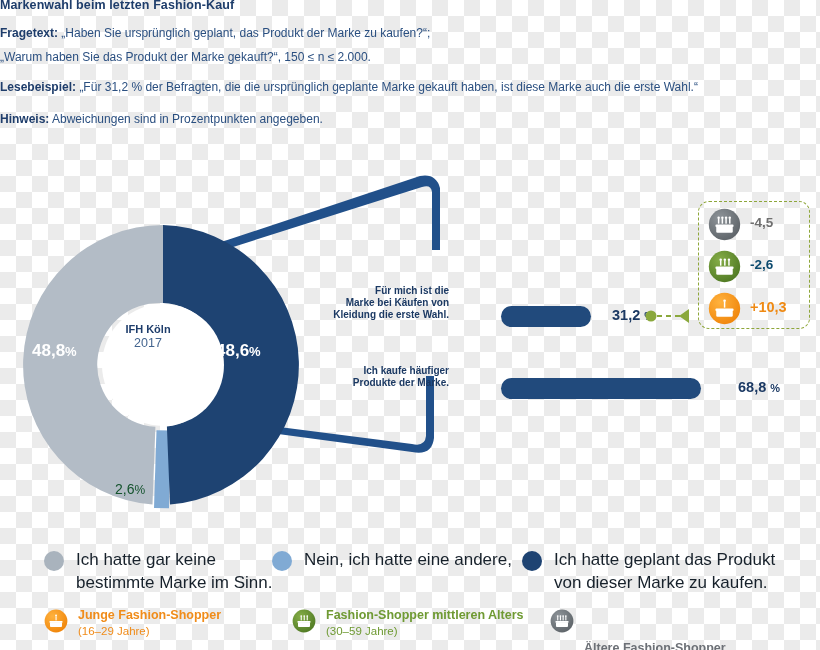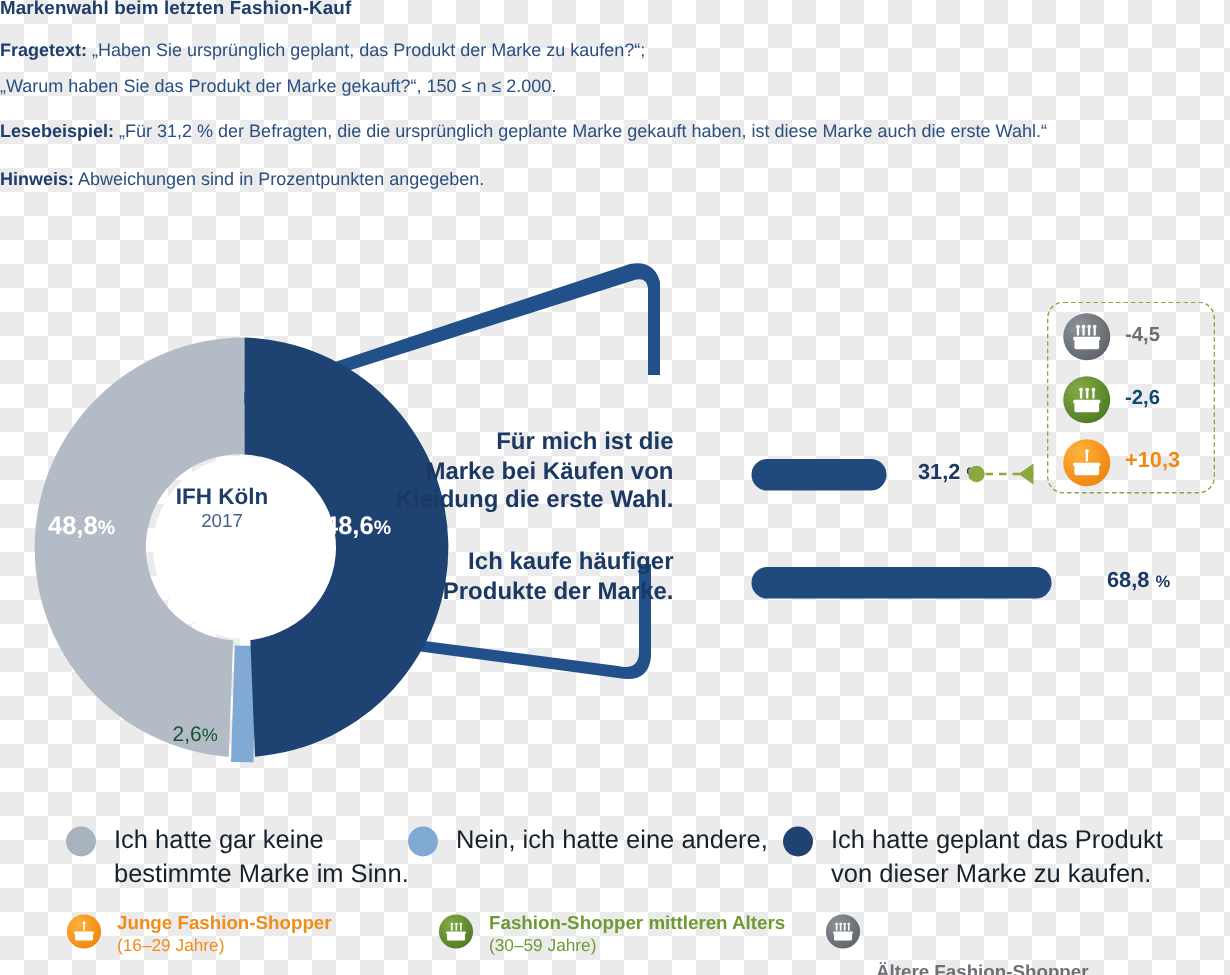--- a/index.html
+++ b/index.html
@@ -85,21 +85,21 @@
   #label-lblue .pct { font-size: 12px; }
 
   #donut-center {
     position: absolute;
     left: 78px; top: 108px;
     width: 104px;
     text-align: center;
     line-height: 1.15;
   }
   #donut-center .c1 {
-    font-size: 15px; font-weight: bold; color: #1e3d6b;
+    font-size: 11px; font-weight: bold; color: #1e3d6b;
     display: block;
   }
   #donut-center .c2 {
     font-size: 12.5px; font-weight: normal; color: #44658f;
     display: block;
   }
 
   
   #callout {
     left: 140px; top: 170px;
@@ -109,21 +109,21 @@
   #bars { left: 355px; top: 285px; width: 420px; }
   .bar-row { position: absolute; width: 420px; }
   #bar-row-0 { top: 0px; }
   #bar-row-1 { top: 72px; }
 
   .bar-caption {
     position: absolute;
     right: 326px;
     width: 200px;
     text-align: right;
-    font-size: 16px;
+    font-size: 10px;
     font-weight: bold;
     color: #1b3963;
     line-height: 1.22;
   }
   #bar-row-0 .bar-caption { top: 0px; }
   #bar-row-1 .bar-caption { top: 8px; }
 
   .bar-track { position: absolute; left: 146px; }
   .bar-fill {
     height: 21px;

